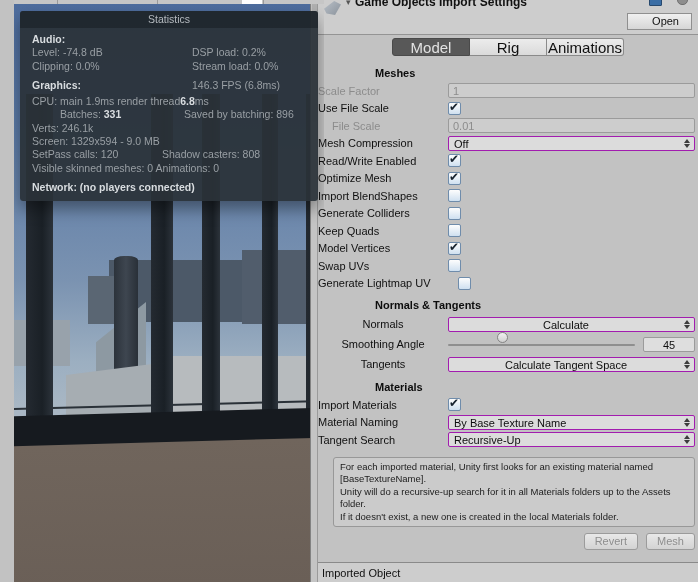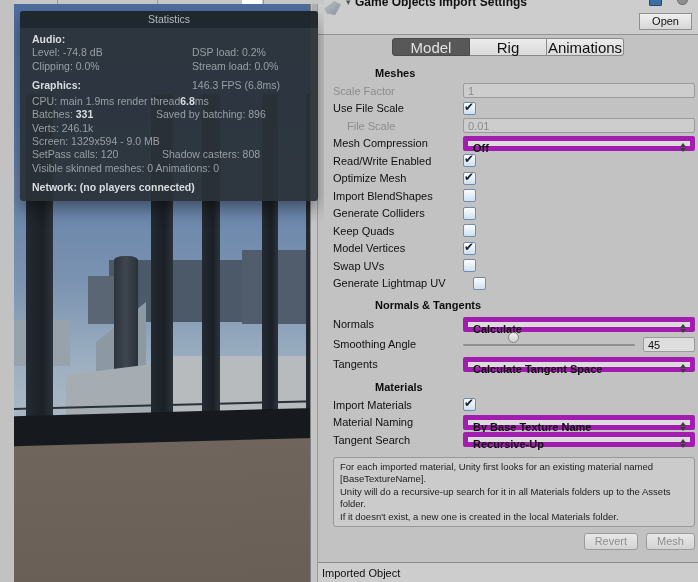--- a/index.html
+++ b/index.html
@@ -35,66 +35,66 @@
 
   
   .stats { position:absolute; left:6px; top:11px; width:298px; z-index:20;
     background:rgba(42,49,56,0.93); border-radius:3px; box-shadow:0 8px 16px rgba(0,0,0,0.38);
     color:#999fa4; font-size:10.5px; padding-bottom:7px; }
   .stats-title { height:17px; line-height:17px; text-align:center; color:#b5babf;
     background:rgba(24,29,35,0.55); border-radius:3px 3px 0 0; font-size:10.5px; }
   .stats-body { padding:5px 12px 0 12px; }
   .sline { display:flex; white-space:nowrap; line-height:13.3px; }
   .sline .lcol { flex:none; }
-  .w160 { width:160px; } .w124 { width:124px; } .w130 { width:130px; }
+  .w160 { width:160px; } .w124 { width:124px;margin-left:28px; } .w130 { width:130px; }
   .sbold { color:#d9dde0; font-weight:bold; }
   .sgap { height:6px; } .sgap-sm { height:3px; }
 
   
   .vscroll { position:absolute; left:310px; top:0; width:8px; height:582px; background:#c4c4c4;
     border-left:1px solid #828282; border-right:1px solid #9a9a9a; }
   .vthumb { position:absolute; left:1px; top:2px; width:5px; height:120px; background:#b0b0b0; border-radius:2px; }
 
   
   .inspector { position:absolute; left:318px; top:0; width:380px; height:582px; background:#c2c2c2;
     font-size:11px; color:#101010; }
   .insp-header { position:relative; height:35px; background:#cdcdcd; border-bottom:1px solid #949494; overflow:hidden; }
   .asset-icon { position:absolute; left:6px; top:1px; width:17px; height:14px;
     background:linear-gradient(135deg,#b9c0c8,#8a929b); clip-path:polygon(0 55%,60% 0,100% 25%,65% 100%,15% 90%); }
   .foldout { position:absolute; left:28px; top:-3px; font-size:9px; color:#555; }
   .insp-title { position:absolute; left:37px; top:-5px; font-size:12px; font-weight:bold; color:#111; white-space:nowrap; }
-  .open-btn { position:absolute; right:6px; top:13px; padding:1px 12px 2px 12px; font-size:11px; color:#111;
+  .open-btn { position:absolute; right:6px; top:13px; padding:1px 12px 2px 24px; font-size:11px; color:#111;
     background:linear-gradient(180deg,#f0f0f0,#d6d6d6); border:1px solid #8f8f8f; border-radius:0; cursor:default; }
   .mini-book { position:absolute; right:36px; top:-3px; width:13px; height:9px; background:#3b6ea5;
     border:1px solid #27496e; border-radius:1px; }
   .mini-gear { position:absolute; right:10px; top:-4px; width:11px; height:9px; background:#8e8e8e;
     border-radius:0 0 5px 5px; border:1px solid #6f6f6f; }
 
   .tabbar { position:relative; height:25px; padding-top:3px; }
   .tabs { display:flex; margin-left:74px; width:232px; }
   .tab { flex:1; height:18px; line-height:17px; text-align:center; font-size:15px;
     background:linear-gradient(180deg,#ececec,#dadada); color:#111;
     border:1px solid #8a8a8a; border-left-width:0; cursor:default; }
   .tab:first-child { border-left-width:1px; border-radius:3px 0 0 3px; }
   .tab:last-child { border-radius:0 3px 3px 0; }
   .tab.sel { background:#585858; color:#e2e2e2; border-color:#4a4a4a; }
 
   .sec-head { font-weight:bold; margin:7px 0 3px 15px; color:#0d0d0d;padding-left:42px; }
-  .row { display:flex; align-items:center; height:17.5px; padding-left:15px; padding-right:3px; }
-  .row.tall { height:20px; }
+  .row { display:flex; align-items:center; height:17.5px; padding-right:3px; }
+  .row.tall { height:20px;text-align:center; }
   .lbl { flex:none; width:130px; white-space:nowrap; }
   .lbl.indent { padding-left:14px; }
   .row.disabled .lbl { color:#8c8c8c; }
   .ctrl { flex:1; position:relative; }
 
   .tf { height:15px; line-height:14px; background:#cdcdcd; border:1px solid #9b9b9b; border-radius:2px;
     padding:0 4px; color:#8c8c8c; overflow:hidden; white-space:nowrap; }
   .tf.enabled { background:#dedede; color:#101010; }
-  .dd { position:relative; height:15px; line-height:14px; background:#dcdcdc; border:5px solid #a21caf;
-    border-radius:2px; padding:0 16px 0 5px; color:#0e0e0e; white-space:nowrap; cursor:default;font-weight:bold; }
+  .dd { position:relative; height:15px; line-height:14px; background:#dcdcdc; border:1px solid #a21caf;
+    border-radius:2px; padding:0 16px 0 5px; color:#0e0e0e; white-space:nowrap; cursor:default; }
   .dd-arrow { position:absolute; right:4px; top:2px; width:7px; }
   .dd-arrow::before { content:""; display:block; width:0; height:0; margin:0 auto 1px auto;
     border-left:3px solid transparent; border-right:3px solid transparent; border-bottom:4px solid #3c3c3c; }
   .dd-arrow::after { content:""; display:block; width:0; height:0; margin:0 auto;
     border-left:3px solid transparent; border-right:3px solid transparent; border-top:4px solid #3c3c3c; }
 
   .checkbox { position:relative; width:13px; height:13px; border:1px solid #6f8cab; border-radius:2px;
     background:linear-gradient(180deg,#fdfdfd,#cfe0f0); cursor:default; flex:none; }
   .checkbox.checked::after { content:"\2714"; position:absolute; left:0px; top:-3px;
     font-size:12px; font-weight:bold; color:#16222e; }

